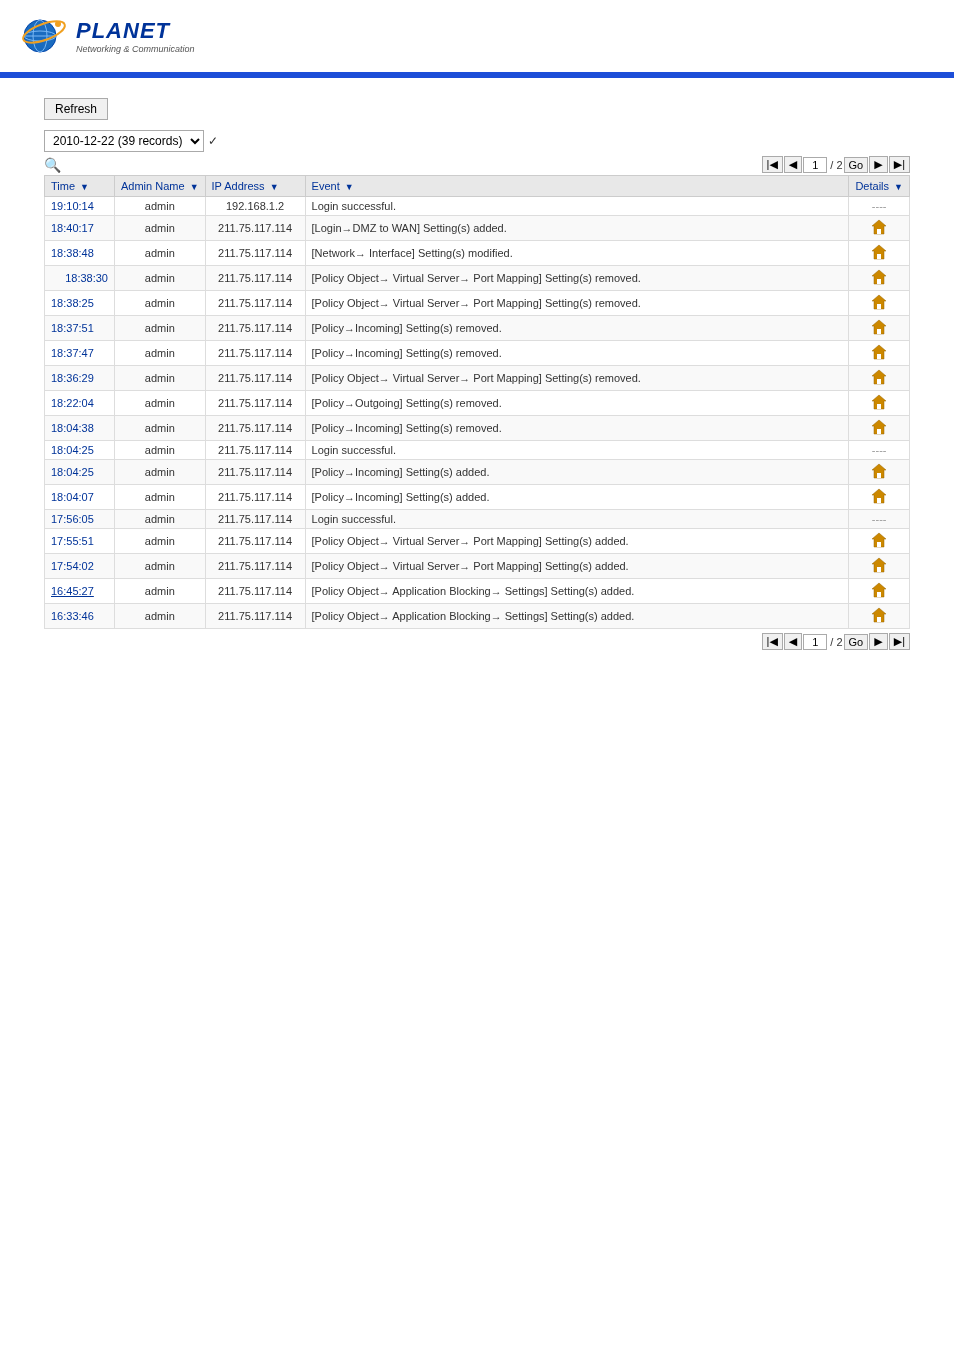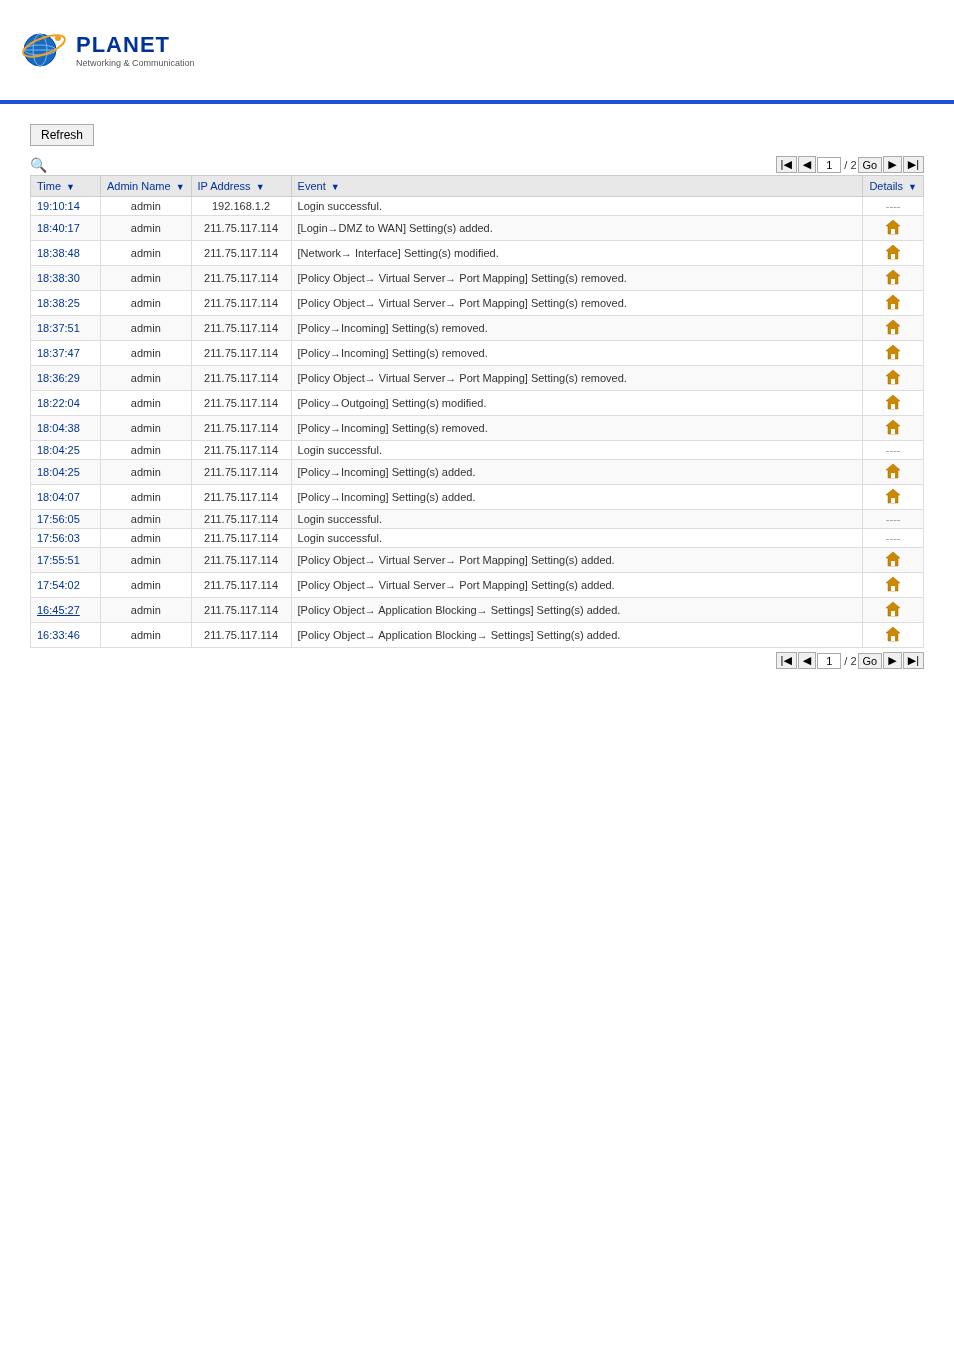--- a/index.html
+++ b/index.html
@@ -1,27 +1,27 @@
 <!DOCTYPE html>
 <html><head>
   <meta charset="utf-8">
   <style>
     * { margin: 0; padding: 0; box-sizing: border-box; }
     body { font-family: Arial, Helvetica, sans-serif; font-size: 12px; background: #fff; color: #333; }
     
     
-    .header { padding: 26px 20px; border-bottom: 4px solid #1d4ed8; display: flex; align-items: center; }
+    .header { padding: 12px 20px; border-bottom: 6px solid #1d4ed8; display: flex; align-items: center; font-style: italic; }
     .logo-area { display: flex; align-items: center; gap: 8px; }
     .logo-globe { width: 48px; height: 48px; }
     .logo-text { display: flex; flex-direction: column; }
     .logo-planet { font-size: 22px; font-weight: bold; color: #003399; letter-spacing: 1px; }
     .logo-tagline { font-size: 9px; color: #555; }
 
     
-    .main-content { padding: 20px 30px; }
+    .main-content { padding: 20px 44px; }
 
     
     .page-section { margin-bottom: 20px; }
 
     
     .refresh-btn {
       border: 1px solid #aaa;
       background: #f0f0f0;
       padding: 3px 10px;
       cursor: pointer;
@@ -133,20 +133,26 @@
 </div>
 
 <div class="main-content">
 
   <div class="page-section">
 
     
     <button class="refresh-btn">Refresh</button>
 
     
+    <div class="controls-row">
+      <div class="date-select-wrapper">
+        <select class="date-select"><option>2010-12-22 (39 records)</option><option>2010-12-21</option><option>2010-12-20</option></select>
+        <span>✓</span>
+      </div>
+    </div>
 
     
     <div class="search-pagination-row">
       <span class="search-icon">🔍</span>
       <div class="pagination">
         <button class="page-btn">|◀</button>
         <button class="page-btn">◀</button>
         <input class="page-input" type="text" value="1" style="">
         <span class="page-of">/</span>
         <span>2</span>
@@ -199,21 +205,21 @@
             <td style="color: rgb(0, 51, 153); cursor: pointer;">18:38:48</td>
             <td style="text-align: center;">admin</td>
             <td style="text-align: center;">211.75.117.114</td>
             <td>[Network→ Interface] Setting(s) modified.</td>
             <td style="text-align: center;"><svg width="16" height="16" viewBox="0 0 16 16" style="cursor: pointer;">
         <polygon points="8,1 15,7 13,7 13,15 3,15 3,7 1,7" fill="#cc8800" stroke="#996600" stroke-width="0.5"></polygon>
         <rect x="6" y="10" width="4" height="5" fill="#fff"></rect>
       </svg></td>
           </tr>
           <tr>
-            <td style="color: rgb(0, 51, 153); cursor: pointer;">18:38:30</td>
+            <td style="color: rgb(0, 51, 153); cursor: pointer; text-align: right;">18:38:30</td>
             <td style="text-align: center;">admin</td>
             <td style="text-align: center;">211.75.117.114</td>
             <td>[Policy Object→ Virtual Server→ Port Mapping] Setting(s) removed.</td>
             <td style="text-align: center;"><svg width="16" height="16" viewBox="0 0 16 16" style="cursor: pointer;">
         <polygon points="8,1 15,7 13,7 13,15 3,15 3,7 1,7" fill="#cc8800" stroke="#996600" stroke-width="0.5"></polygon>
         <rect x="6" y="10" width="4" height="5" fill="#fff"></rect>
       </svg></td>
           </tr>
           <tr>
             <td style="color: rgb(0, 51, 153); cursor: pointer;">18:38:25</td>
@@ -252,21 +258,21 @@
             <td>[Policy Object→ Virtual Server→ Port Mapping] Setting(s) removed.</td>
             <td style="text-align: center;"><svg width="16" height="16" viewBox="0 0 16 16" style="cursor: pointer;">
         <polygon points="8,1 15,7 13,7 13,15 3,15 3,7 1,7" fill="#cc8800" stroke="#996600" stroke-width="0.5"></polygon>
         <rect x="6" y="10" width="4" height="5" fill="#fff"></rect>
       </svg></td>
           </tr>
           <tr>
             <td style="color: rgb(0, 51, 153); cursor: pointer;">18:22:04</td>
             <td style="text-align: center;">admin</td>
             <td style="text-align: center;">211.75.117.114</td>
-            <td>[Policy→Outgoing] Setting(s) modified.</td>
+            <td>[Policy→Outgoing] Setting(s) removed.</td>
             <td style="text-align: center;"><svg width="16" height="16" viewBox="0 0 16 16" style="cursor: pointer;">
         <polygon points="8,1 15,7 13,7 13,15 3,15 3,7 1,7" fill="#cc8800" stroke="#996600" stroke-width="0.5"></polygon>
         <rect x="6" y="10" width="4" height="5" fill="#fff"></rect>
       </svg></td>
           </tr>
           <tr>
             <td style="color: rgb(0, 51, 153); cursor: pointer;">18:04:38</td>
             <td style="text-align: center;">admin</td>
             <td style="text-align: center;">211.75.117.114</td>
             <td>[Policy→Incoming] Setting(s) removed.</td>
@@ -297,27 +303,20 @@
             <td style="text-align: center;">admin</td>
             <td style="text-align: center;">211.75.117.114</td>
             <td>[Policy→Incoming] Setting(s) added.</td>
             <td style="text-align: center;"><svg width="16" height="16" viewBox="0 0 16 16" style="cursor: pointer;">
         <polygon points="8,1 15,7 13,7 13,15 3,15 3,7 1,7" fill="#cc8800" stroke="#996600" stroke-width="0.5"></polygon>
         <rect x="6" y="10" width="4" height="5" fill="#fff"></rect>
       </svg></td>
           </tr>
           <tr>
             <td style="color: rgb(0, 51, 153); cursor: pointer;">17:56:05</td>
-            <td style="text-align: center;">admin</td>
-            <td style="text-align: center;">211.75.117.114</td>
-            <td>Login successful.</td>
-            <td style="text-align: center; color: rgb(153, 153, 153);">----</td>
-          </tr>
-          <tr>
-            <td style="color: rgb(0, 51, 153); cursor: pointer;">17:56:03</td>
             <td style="text-align: center;">admin</td>
             <td style="text-align: center;">211.75.117.114</td>
             <td>Login successful.</td>
             <td style="text-align: center; color: rgb(153, 153, 153);">----</td>
           </tr>
           <tr>
             <td style="color: rgb(0, 51, 153); cursor: pointer;">17:55:51</td>
             <td style="text-align: center;">admin</td>
             <td style="text-align: center;">211.75.117.114</td>
             <td>[Policy Object→ Virtual Server→ Port Mapping] Setting(s) added.</td>

